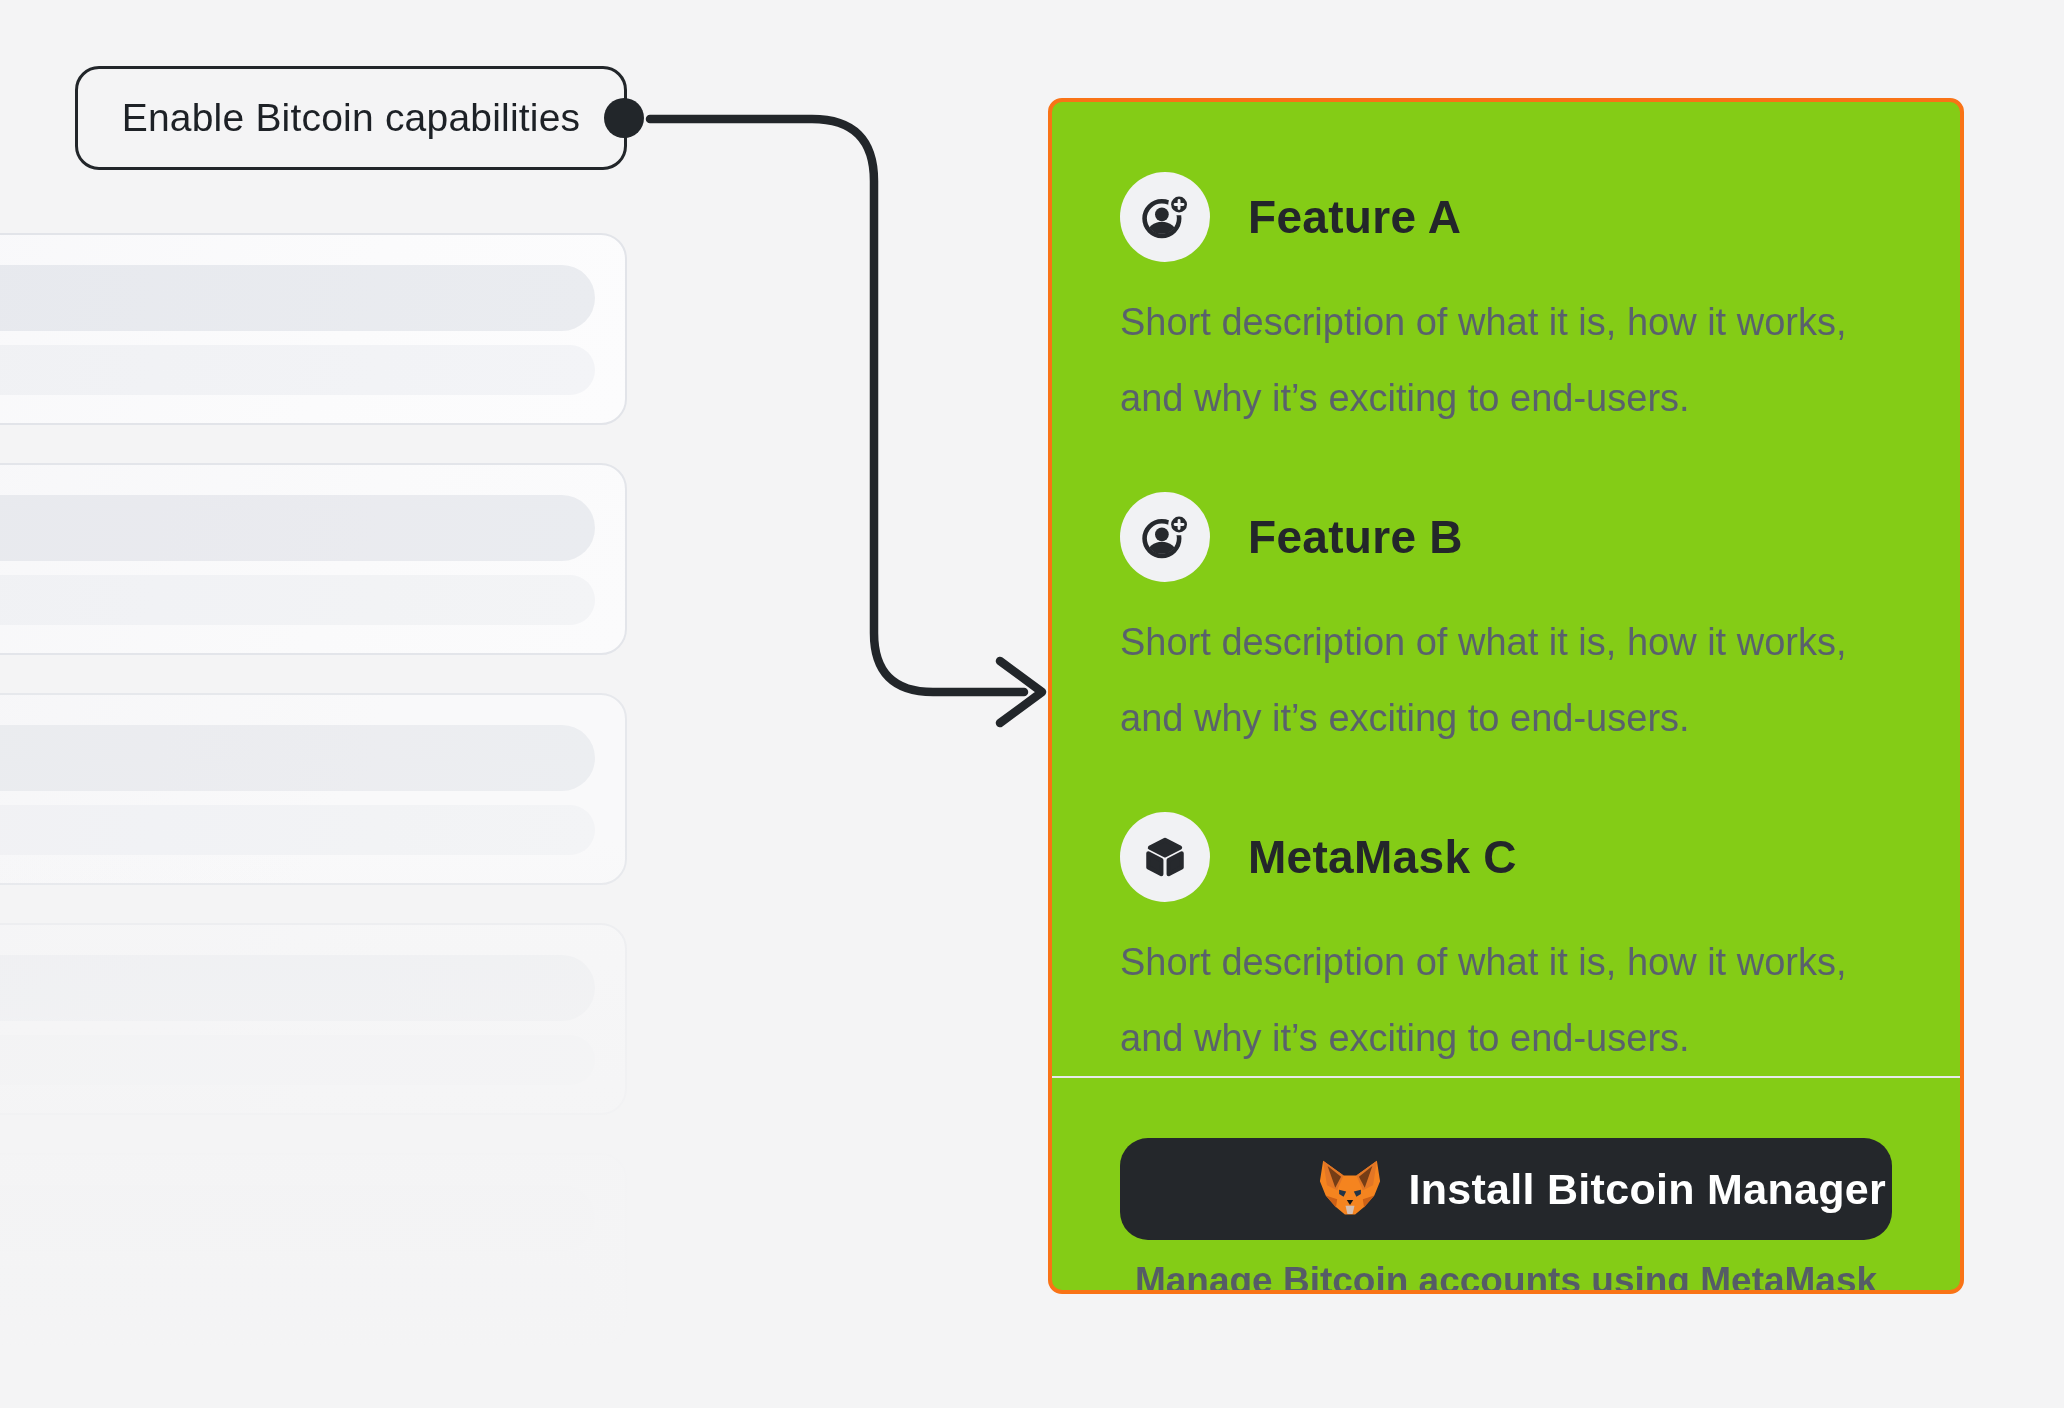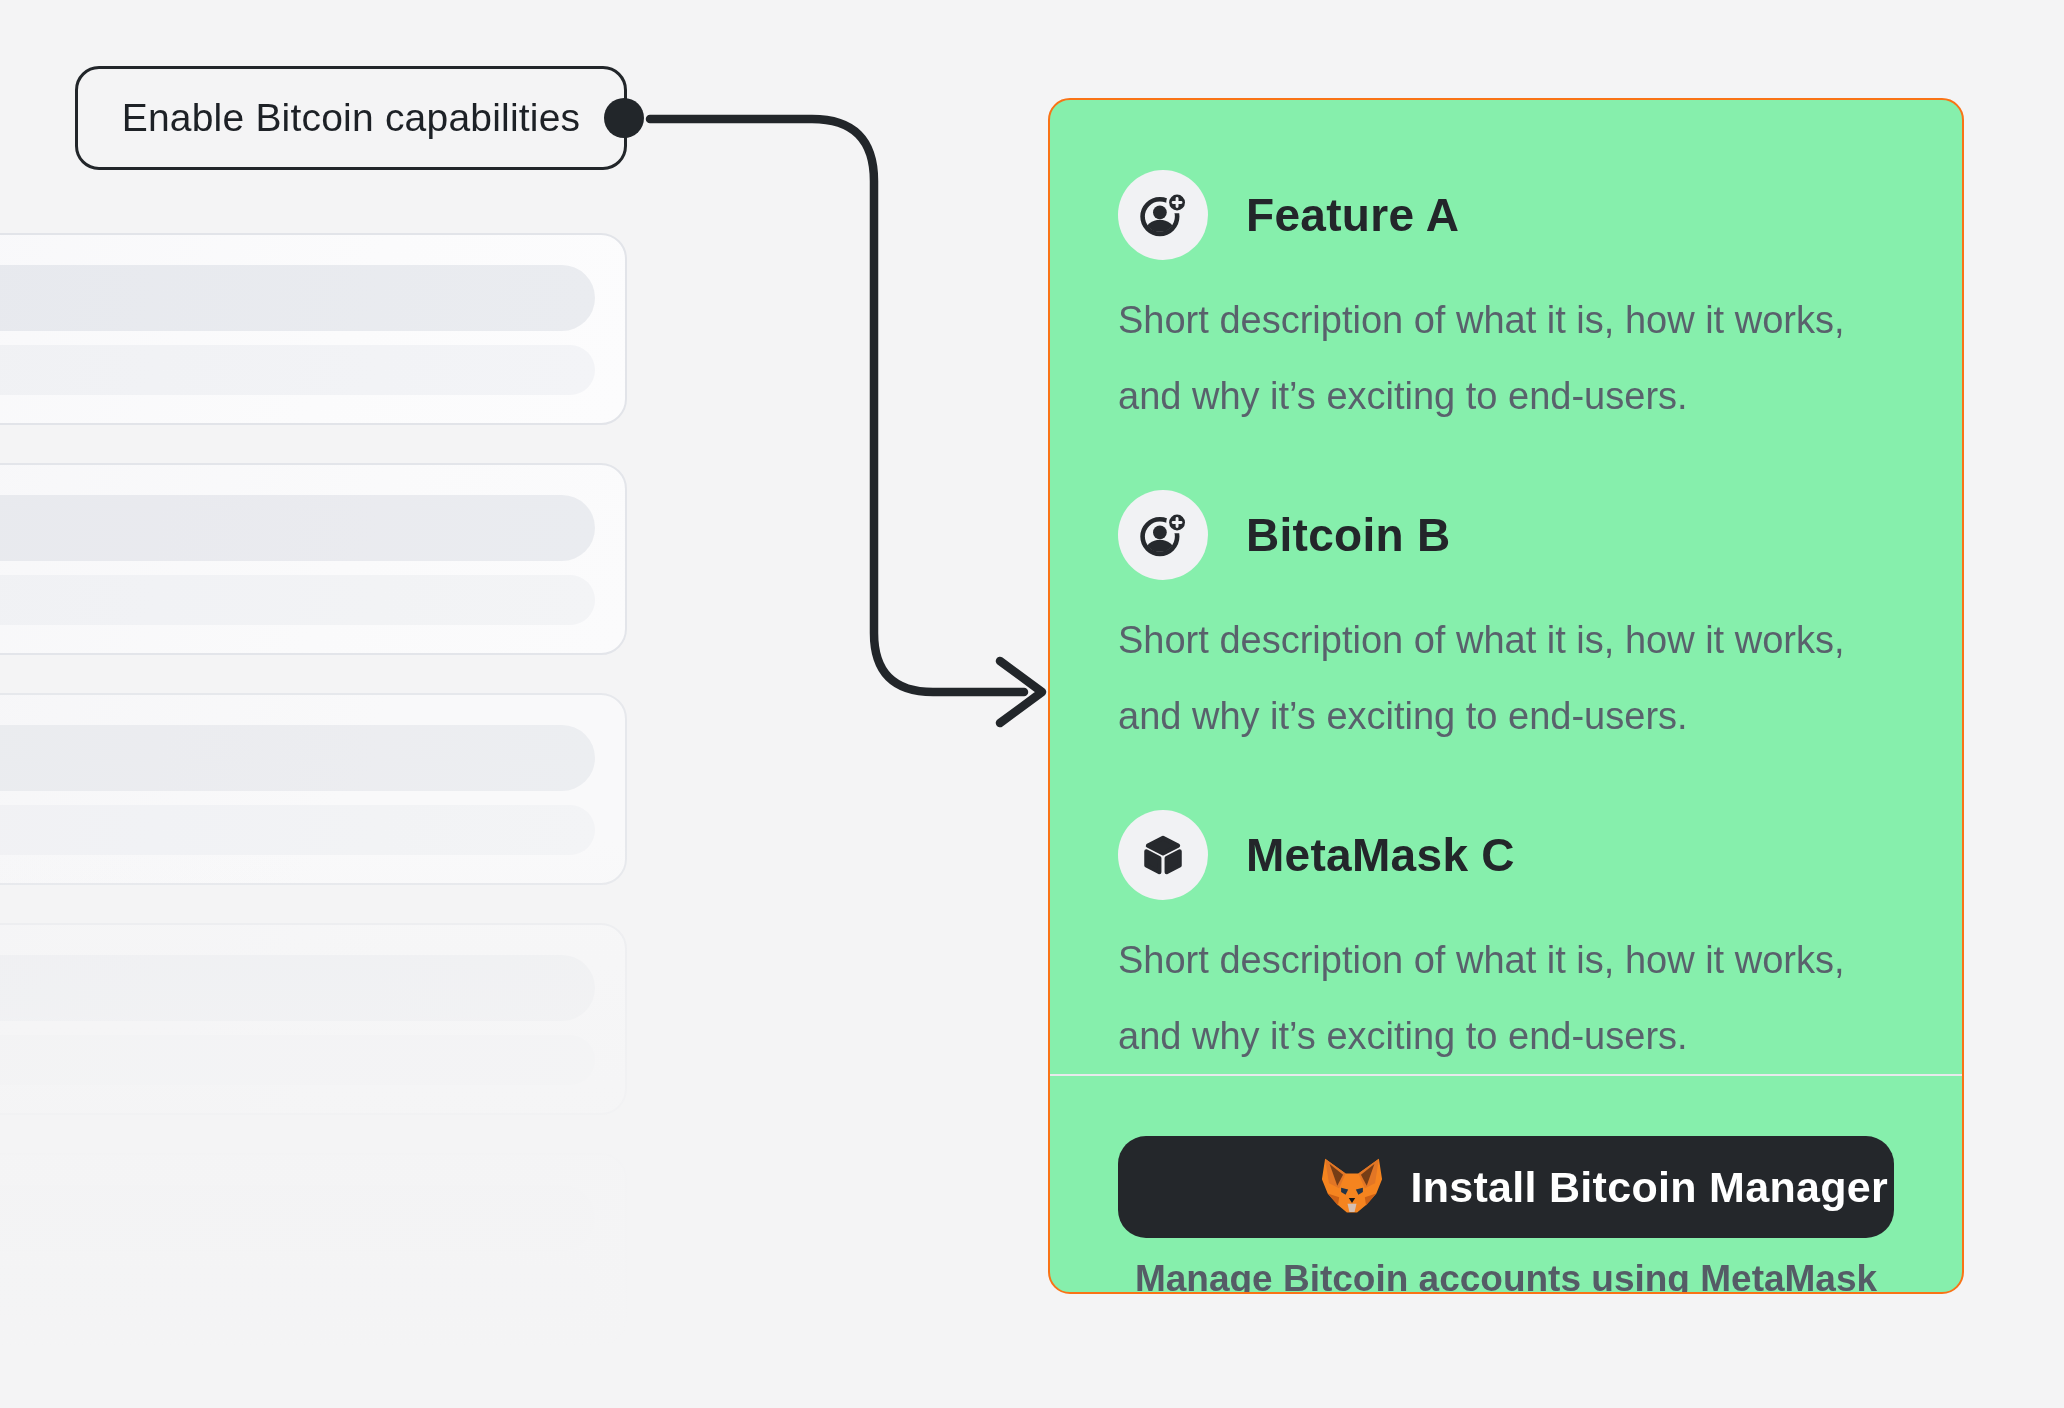--- a/index.html
+++ b/index.html
@@ -96,23 +96,23 @@
   }
 
   
   .feature-card {
     position: absolute;
     left: 1048px;
     top: 98px;
     width: 916px;
     height: 1196px;
     box-sizing: border-box;
-    background: #86efac;
-    border: 2px solid #f97316;
-    border-radius: 22px;
+    background: #84cc16;
+    border: 4px solid #f97316;
+    border-radius: 14px;
     display: flex;
     flex-direction: column;
     overflow: hidden;
   }
   .features {
     flex: 1 1 auto;
     padding: 70px 68px 0 68px;
   }
   .feature + .feature { margin-top: 56px; }
   .feature-header {
@@ -248,21 +248,21 @@
                   <circle cx="21" cy="25.5" r="14.8"></circle>
                 </clipPath>
               <circle cx="21" cy="25.5" r="16.6" fill="none" stroke="#26292d" stroke-width="4.4"></circle>
               <circle cx="21" cy="21.5" r="6.6" fill="#26292d"></circle>
               <path d="M7 40 a14 11.5 0 0 1 28 0 z" fill="#26292d" clip-path="url(#pclipB)"></path>
               <circle cx="37.5" cy="12" r="10.4" fill="#f1f2f4"></circle>
               <circle cx="37.5" cy="12" r="7.6" fill="#26292d"></circle>
               <path d="M37.5 8.2 V15.8 M33.7 12 H41.3" stroke="#f1f2f4" stroke-width="2.8" stroke-linecap="round"></path>
             </svg>
           </span>
-          <h3 class="feature-title">Bitcoin B</h3>
+          <h3 class="feature-title">Feature B</h3>
         </div>
         <p class="feature-desc">Short description of what it is, how it works, and why it’s exciting to end-users.</p>
       </section>
 
       <section class="feature">
         <div class="feature-header">
           <span class="icon-circle">
             <svg width="50" height="50" viewBox="0 0 48 48" aria-hidden="true">
               <g fill="#26292d" stroke="#26292d" stroke-width="4" stroke-linejoin="round">
                 <path d="M24 7.5 L38.5 15 L24 22.5 L9.5 15 Z"></path>

